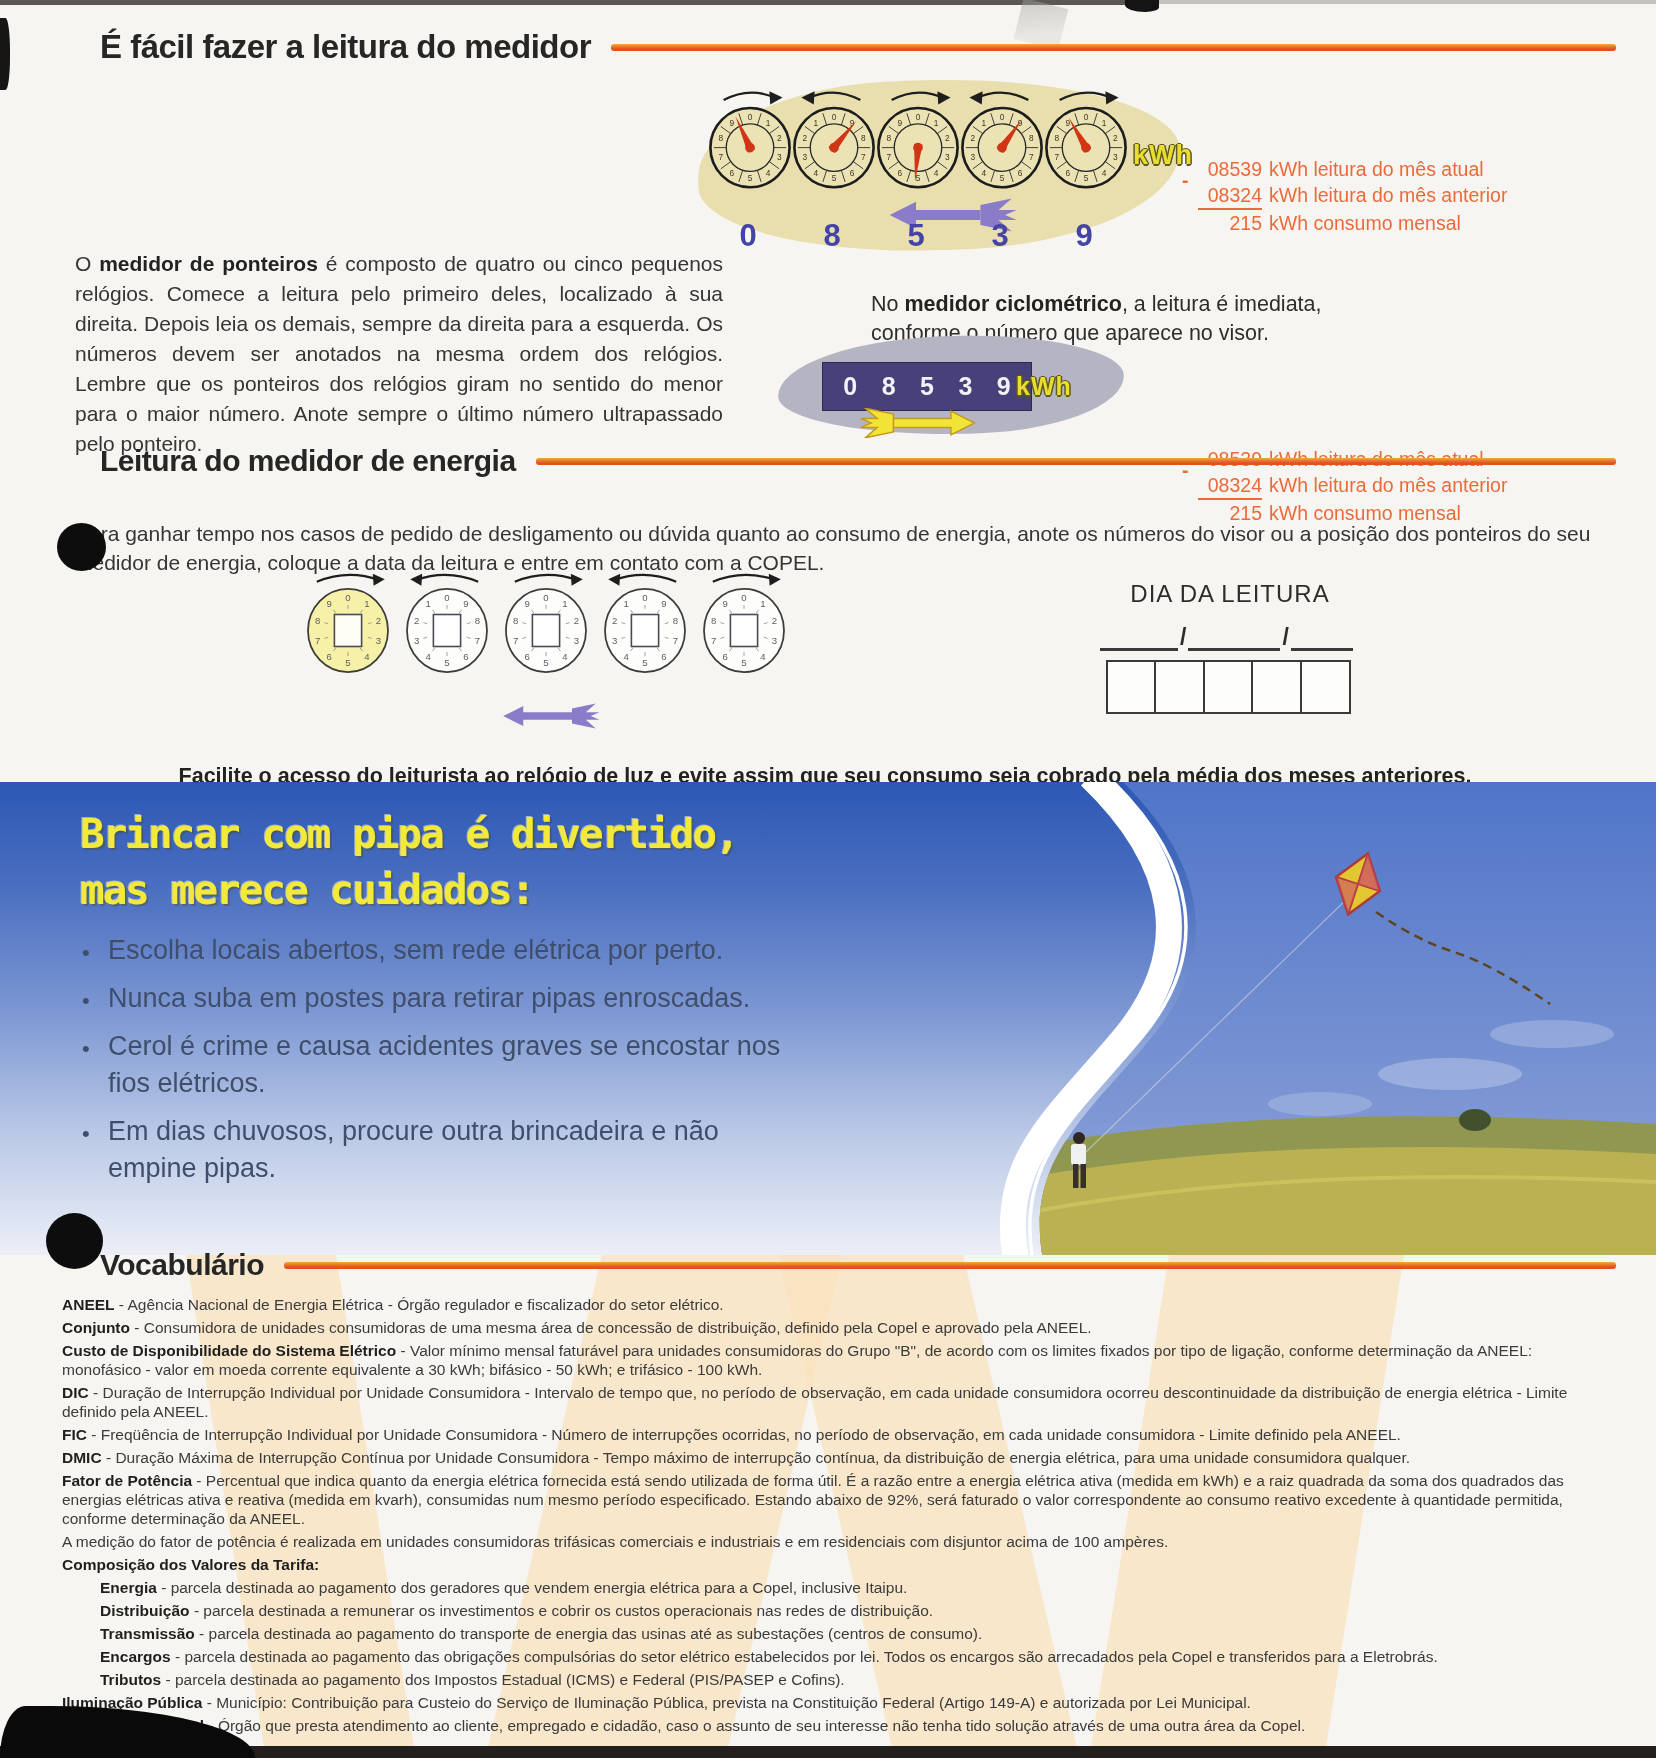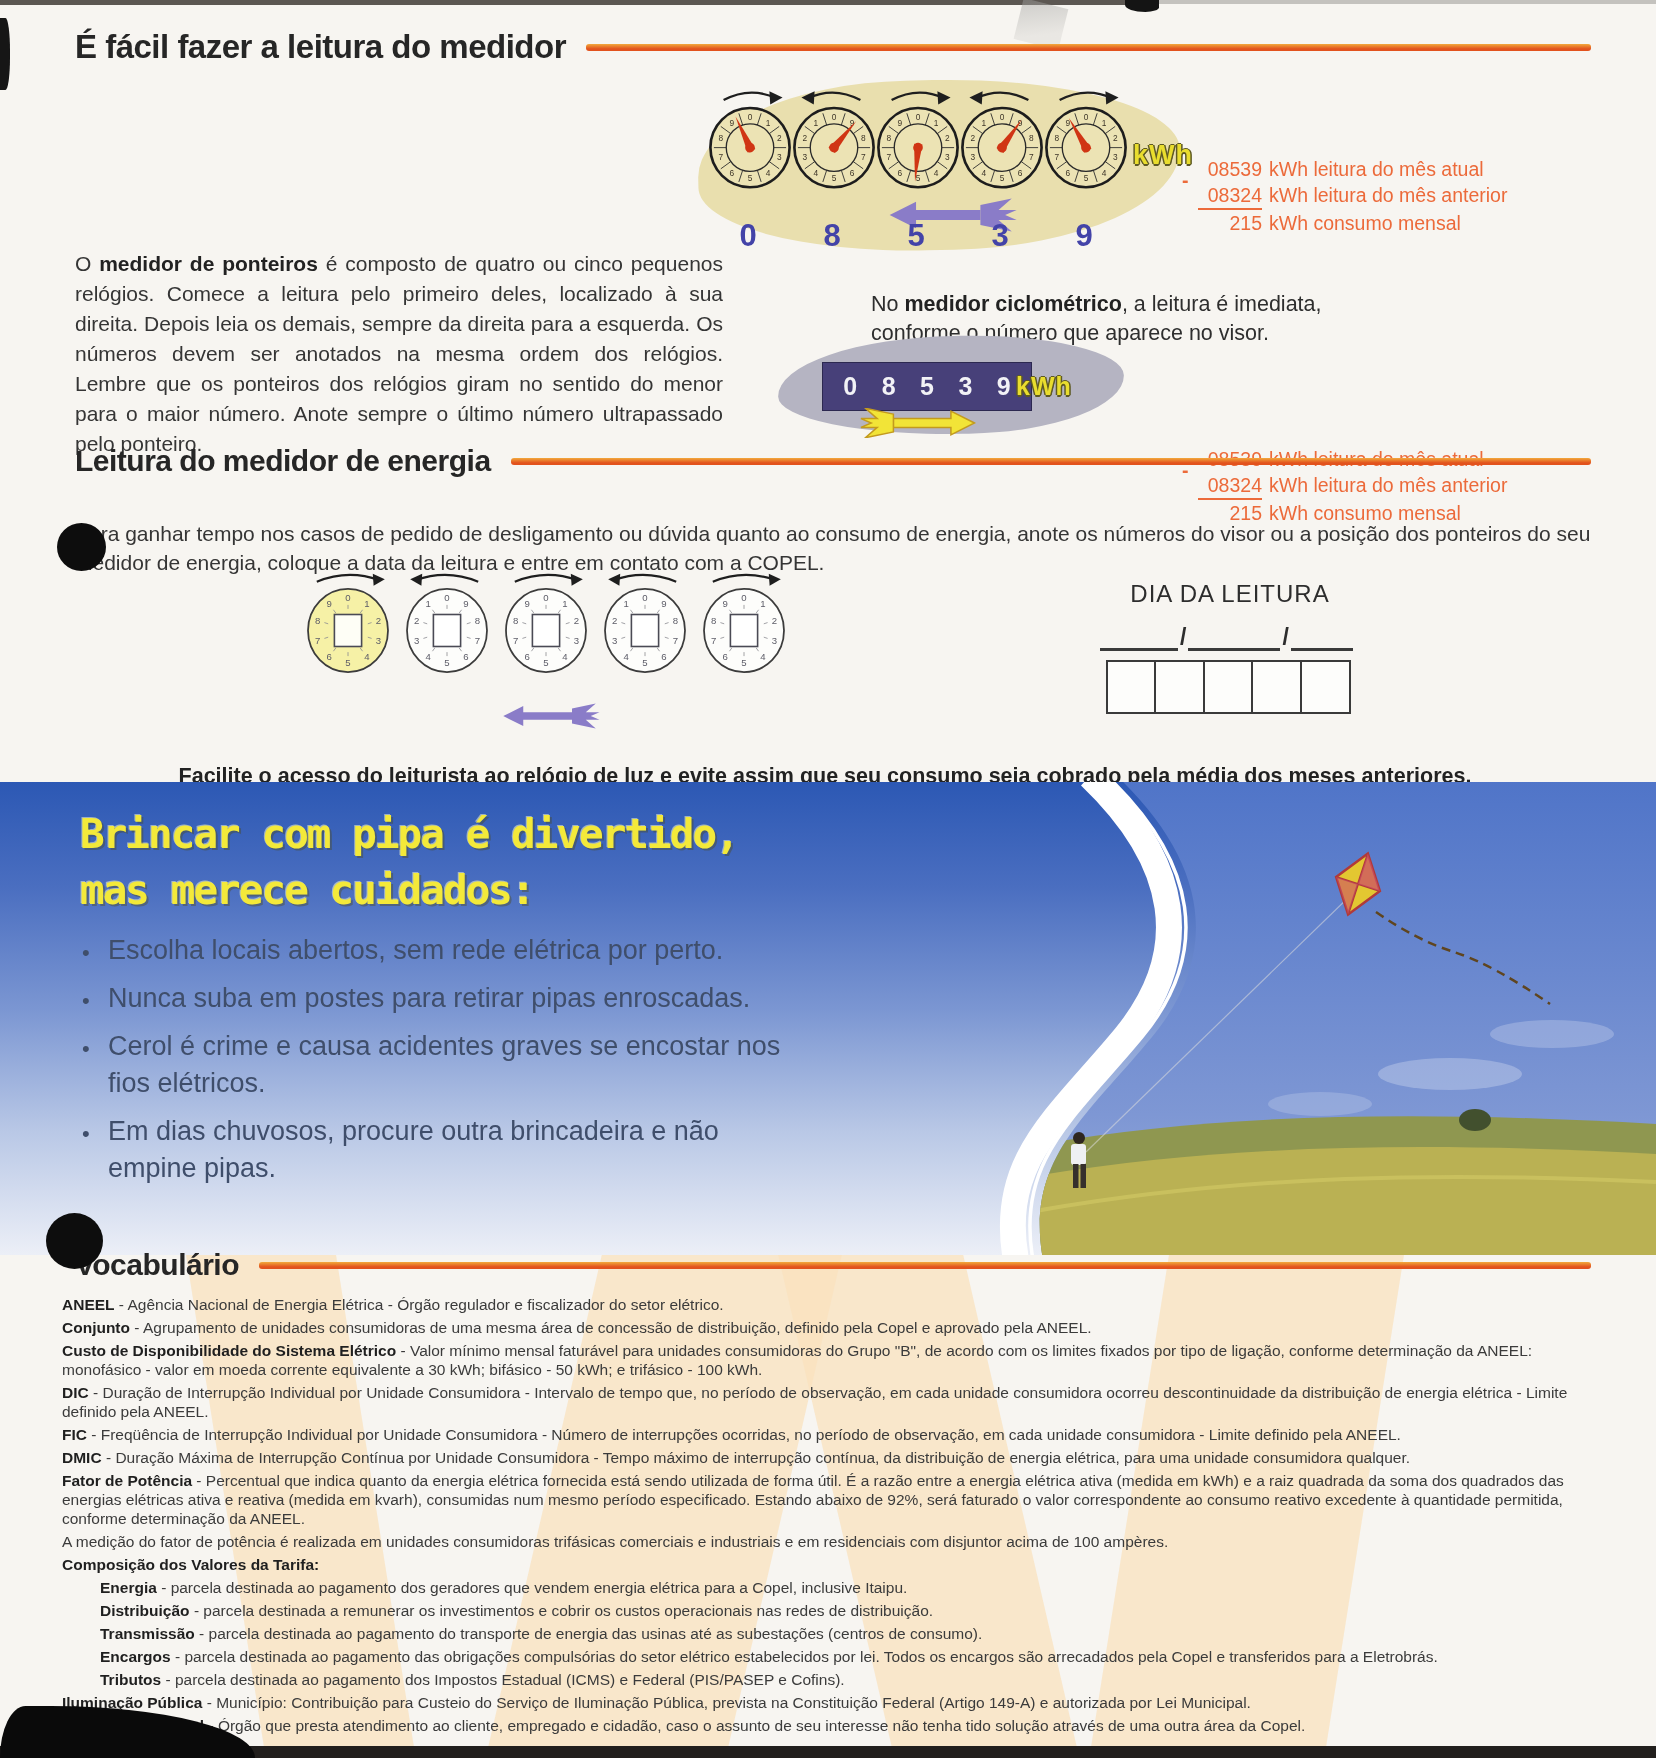--- a/index.html
+++ b/index.html
@@ -11,21 +11,21 @@
   .top-smudge{position:absolute;left:1018px;top:3px;width:46px;height:42px;background:linear-gradient(160deg,#9a9a98,#d8d6d2 70%);opacity:.45;transform:rotate(14deg);}
   .top-mark{position:absolute;left:1125px;top:0;width:34px;height:12px;background:#141414;border-radius:0 0 40% 60%;}
   .left-mark{position:absolute;left:0;top:18px;width:10px;height:72px;background:#161616;border-radius:0 45% 45% 0;}
   .hole{position:absolute;background:#0d0d0d;border-radius:50%;z-index:30;}
   .hole1{left:57px;top:523px;width:49px;height:48px;}
   .hole2{left:46px;top:1213px;width:57px;height:56px;}
   .bottom-strip{position:absolute;left:0;bottom:0;width:100%;height:12px;background:#221f1d;z-index:25;}
   .bottom-blob{position:absolute;left:0;bottom:0;width:255px;height:52px;background:#0a0a0a;border-radius:10% 80% 0 0/100% 100% 0 0;z-index:26;}
 
   
-  .hrow{position:absolute;display:flex;align-items:center;gap:20px;}
+  .hrow{position:absolute;display:flex;align-items:center;gap:20px;margin-left:25px;}
   h1,h2,h3{margin:0;color:#262626;letter-spacing:-.5px;}
   .rule{height:7px;flex:1;border-radius:3px;background:linear-gradient(#f2a93c,#e2521d 70%);}
   #sec1-title{left:75px;top:28px;width:1516px;}
   #sec1-title h1{font-size:33px;}
   #sec2-title{left:75px;top:444px;width:1516px;}
   #sec2-title h2{font-size:30px;}
   #vocab-title{left:75px;top:1248px;width:1516px;z-index:5;}
   #vocab-title h3{font-size:30px;}
 
   .para{position:absolute;font-size:21px;line-height:29px;color:#353535;}
@@ -558,21 +558,21 @@
     </ul>
   </div>
 
   <div id="vocab">
     <div class="ribbon rib1"></div>
     <div class="ribbon rib2"></div>
     <div class="ribbon rib3"></div>
     <div class="ribbon rib4"></div>
     <div id="vocab-list">
         <div class="ventry"><span class="term">ANEEL</span><span> - Agência Nacional de Energia Elétrica - Órgão regulador e fiscalizador do setor elétrico.</span></div>
-        <div class="ventry"><span class="term">Conjunto</span><span> - Agrupamento de unidades consumidoras de uma mesma área de concessão de distribuição, definido pela Copel e aprovado pela ANEEL.</span></div>
+        <div class="ventry"><span class="term">Conjunto</span><span> - Consumidora de unidades consumidoras de uma mesma área de concessão de distribuição, definido pela Copel e aprovado pela ANEEL.</span></div>
         <div class="ventry"><span class="term">Custo de Disponibilidade do Sistema Elétrico</span><span> - Valor mínimo mensal faturável para unidades consumidoras do Grupo "B", de acordo com os limites fixados por tipo de ligação, conforme determinação da ANEEL: monofásico - valor em moeda corrente equivalente a 30 kWh; bifásico - 50 kWh; e trifásico - 100 kWh.</span></div>
         <div class="ventry"><span class="term">DIC</span><span> - Duração de Interrupção Individual por Unidade Consumidora - Intervalo de tempo que, no período de observação, em cada unidade consumidora ocorreu descontinuidade da distribuição de energia elétrica - Limite definido pela ANEEL.</span></div>
         <div class="ventry"><span class="term">FIC</span><span> - Freqüência de Interrupção Individual por Unidade Consumidora - Número de interrupções ocorridas, no período de observação, em cada unidade consumidora - Limite definido pela ANEEL.</span></div>
         <div class="ventry"><span class="term">DMIC</span><span> - Duração Máxima de Interrupção Contínua por Unidade Consumidora - Tempo máximo de interrupção contínua, da distribuição de energia elétrica, para uma unidade consumidora qualquer.</span></div>
         <div class="ventry"><span class="term">Fator de Potência</span><span> - Percentual que indica quanto da energia elétrica fornecida está sendo utilizada de forma útil. É a razão entre a energia elétrica ativa (medida em kWh) e a raiz quadrada da soma dos quadrados das energias elétricas ativa e reativa (medida em kvarh), consumidas num mesmo período especificado. Estando abaixo de 92%, será faturado o valor correspondente ao consumo reativo excedente à quantidade permitida, conforme determinação da ANEEL.</span></div>
         <div class="ventry"><span>A medição do fator de potência é realizada em unidades consumidoras trifásicas comerciais e industriais e em residenciais com disjuntor acima de 100 ampères.</span></div>
         <div class="ventry"><span class="term">Composição dos Valores da Tarifa:</span></div>
         <div class="ventry indent"><span class="term">Energia</span><span> - parcela destinada ao pagamento dos geradores que vendem energia elétrica para a Copel, inclusive Itaipu.</span></div>
         <div class="ventry indent"><span class="term">Distribuição</span><span> - parcela destinada a remunerar os investimentos e cobrir os custos operacionais nas redes de distribuição.</span></div>
         <div class="ventry indent"><span class="term">Transmissão</span><span> - parcela destinada ao pagamento do transporte de energia das usinas até as subestações (centros de consumo).</span></div>

